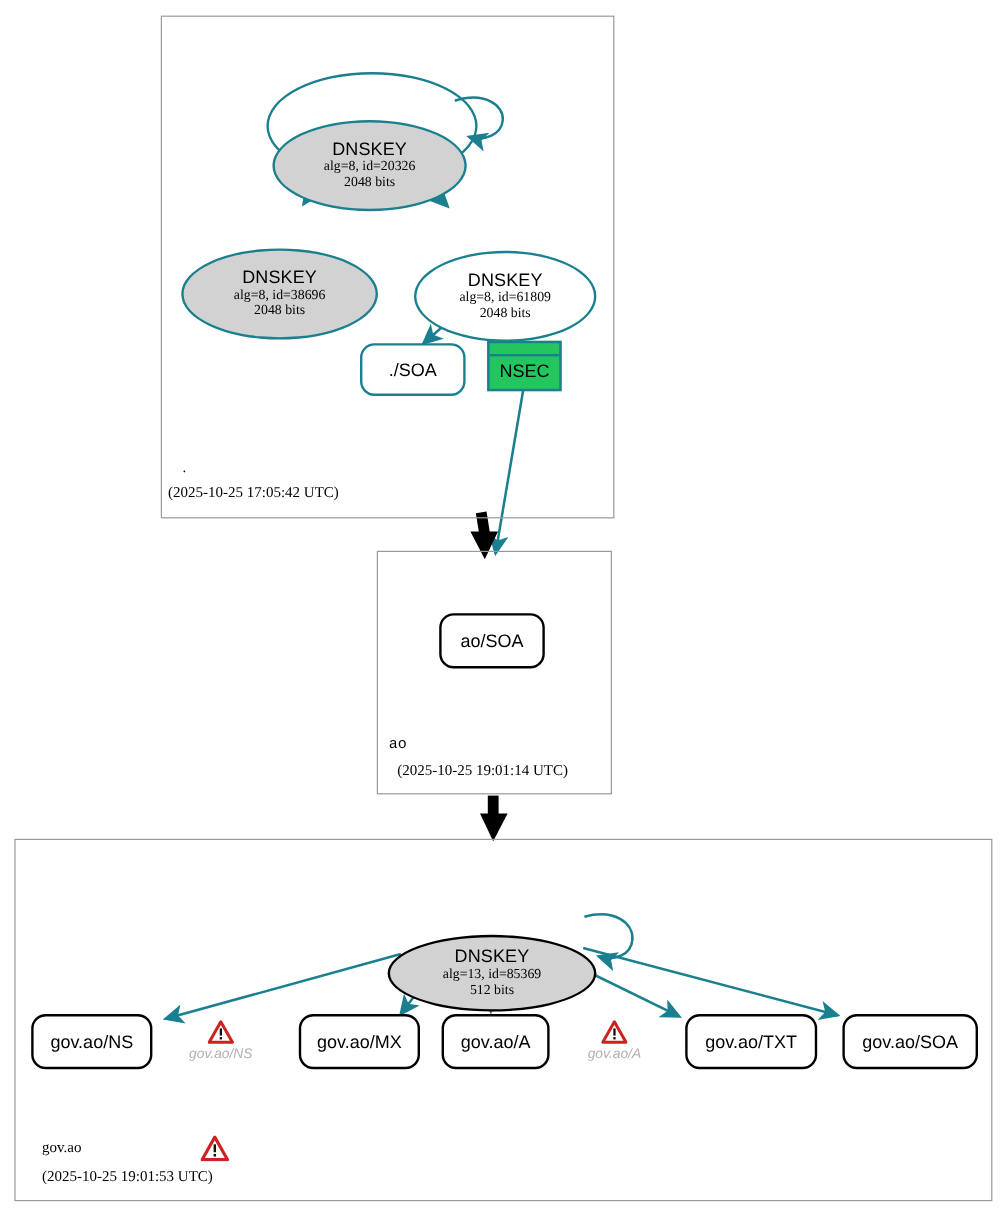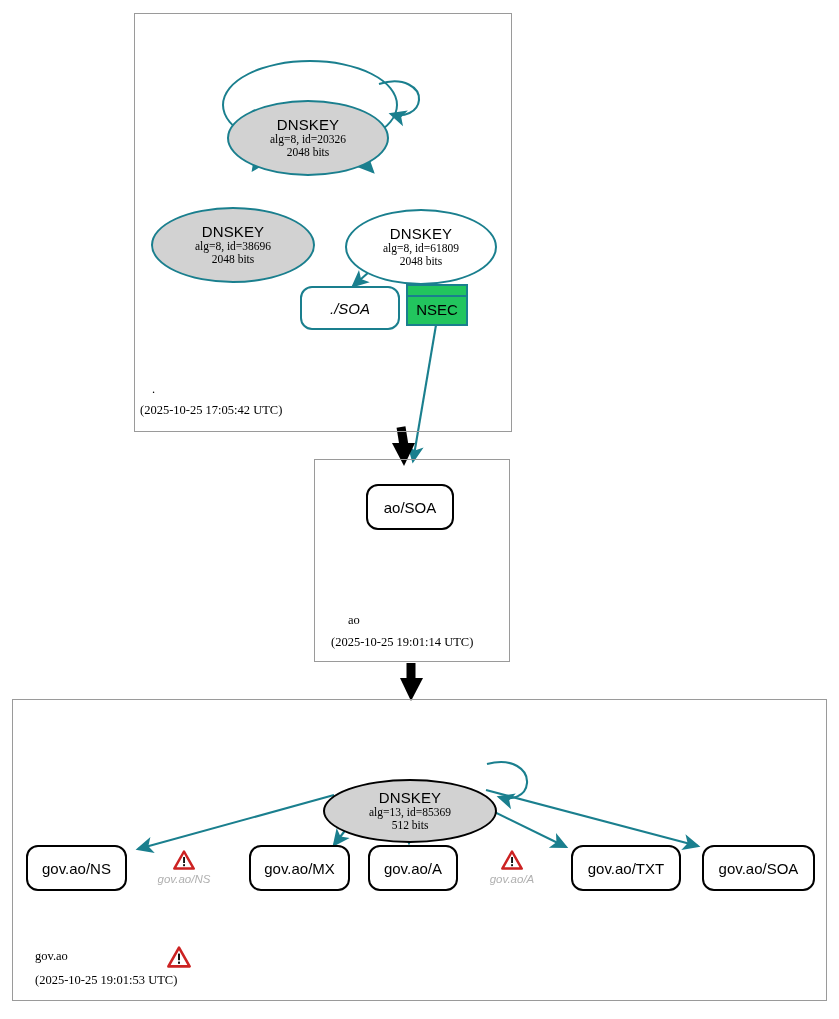--- a/index.html
+++ b/index.html
@@ -218,21 +218,21 @@
     <g>
       <path d="M 486,790 L 698,846" fill="none" stroke="#1a7f8e" stroke-width="2.1" marker-end="url(#ah-teal)"></path>
     </g>
   </svg>
 
   <div class="zone-box" style="left:134px; top:13px; width:378px; height:419px;"></div>
   <div class="zone-label" style="left:152px; top:383px;">.</div>
   <div class="zone-stamp" style="left:140px; top:404px;">(2025-10-25 17:05:42 UTC)</div>
 
   <div class="zone-box" style="left:314px; top:459px; width:196px; height:203px;"></div>
-  <div class="zone-label" style="left:348px; top:614px;">ao</div>
+  <div class="zone-label" style="left:324px; top:614px;font-family:Liberation Mono, monospace;">ao</div>
   <div class="zone-stamp" style="left:331px; top:636px;">(2025-10-25 19:01:14 UTC)</div>
 
   <div class="zone-box" style="left:12px; top:699px; width:815px; height:302px;"></div>
   <div class="zone-label" style="left:35px; top:950px;">gov.ao</div>
   <div class="zone-stamp" style="left:35px; top:974px;">(2025-10-25 19:01:53 UTC)</div>
 
   <div class="warn" style="left:167px; top:946px; width:24px; height:22px;">
     <svg width="24" height="22" viewBox="0 0 24 22">
       <path d="M12 1.6 L22.6 20.4 L1.4 20.4 Z" fill="#ffffff" stroke="#cc2222" stroke-width="2.6" stroke-linejoin="round"></path>
       <rect x="11" y="7.6" width="2" height="6.6" fill="#111111"></rect>
@@ -252,30 +252,30 @@
     <div class="node-sub">alg=8, id=38696</div>
     <div class="node-sub">2048 bits</div>
   </div>
 
   <div class="node ellipse ell-teal-open" style="left:345px; top:174px; width:152px; height:76px;">
     <div class="node-title">DNSKEY</div>
     <div class="node-sub">alg=8, id=61809</div>
     <div class="node-sub">2048 bits</div>
   </div>
 
-  <div class="node rrect rrect-teal" style="left:300px; top:286px; width:100px; height:44px;font-style:italic;">
+  <div class="node rrect rrect-teal" style="left:300px; top:286px; width:88px; height:44px;">
     <div class="rrect-label">./SOA</div>
   </div>
 
   <div class="nsec-box" style="left:406px; top:284px; width:62px; height:42px;">
     <div class="nsec-divider" style="top:9px;"></div>
     <div class="nsec-label" style="top:15px;">NSEC</div>
   </div>
 
-  <div class="node rrect rrect-black" style="left:366px; top:484px; width:88px; height:46px;">
+  <div class="node rrect rrect-black" style="left:366px; top:511px; width:88px; height:46px;">
     <div class="rrect-label">ao/SOA</div>
   </div>
 
   <div class="node ellipse ell-black" style="left:323px; top:744px; width:174px; height:64px;">
     <div class="node-title">DNSKEY</div>
     <div class="node-sub">alg=13, id=85369</div>
     <div class="node-sub">512 bits</div>
   </div>
 
   <div class="node rrect rrect-black" style="left:26px; top:845px; width:101px; height:46px;">

